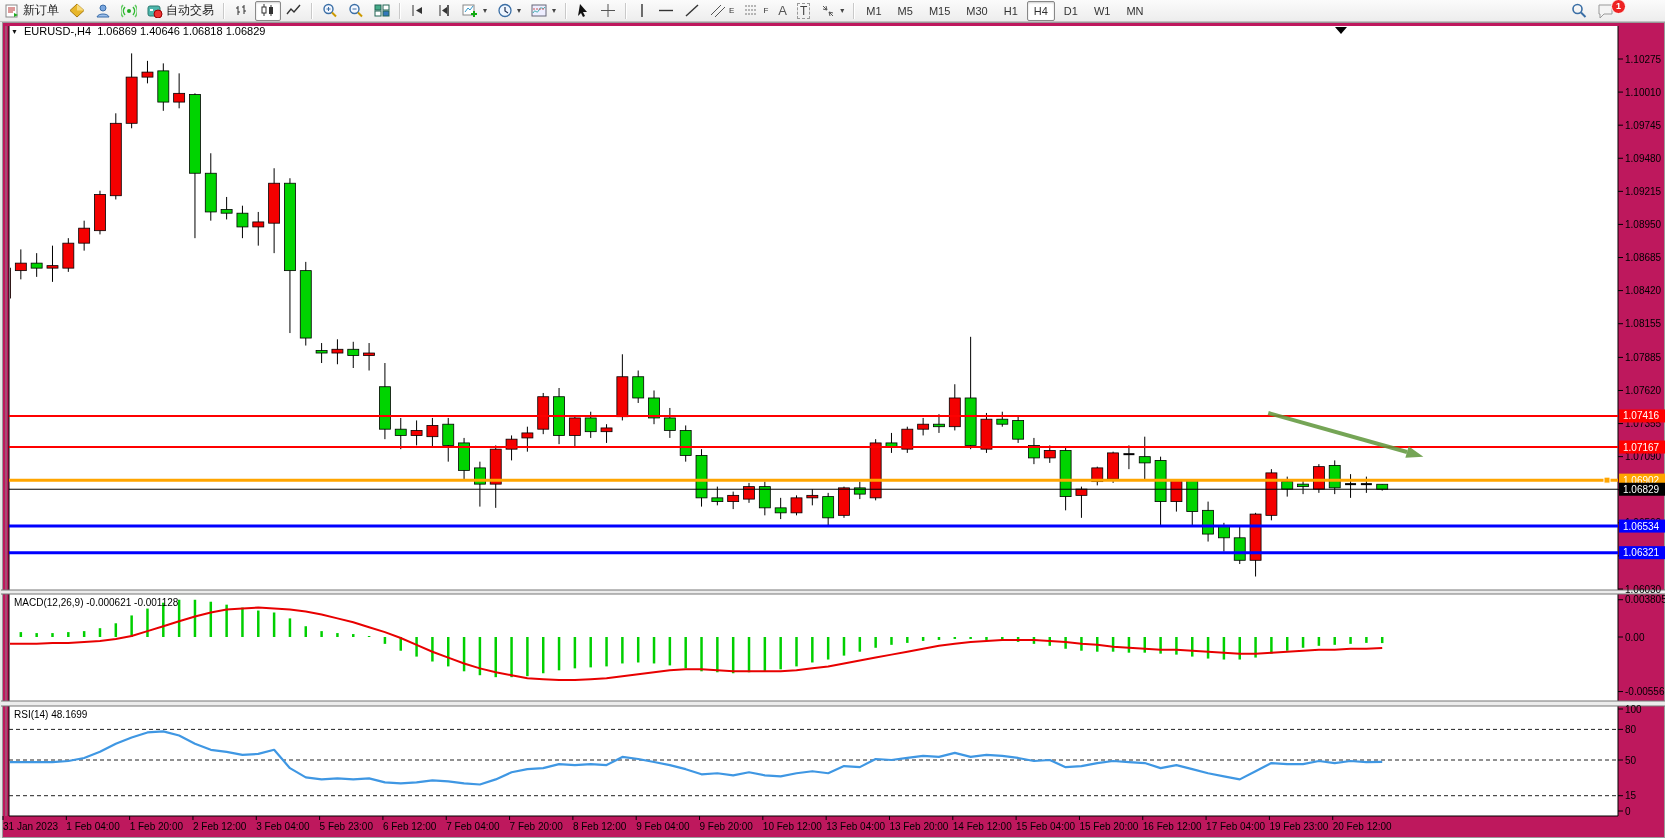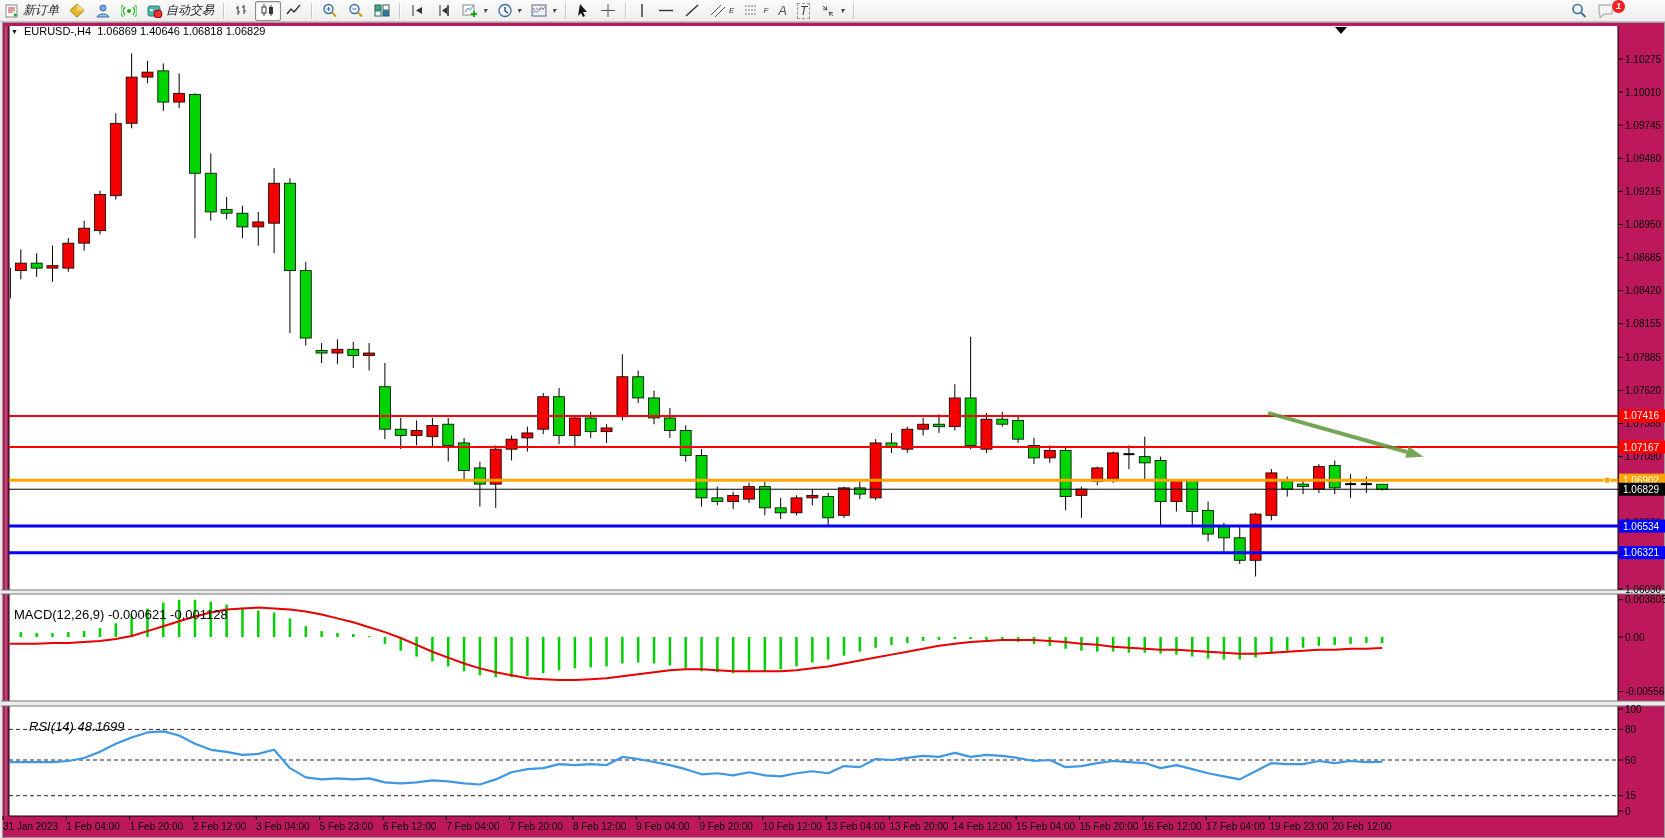--- a/index.html
+++ b/index.html
@@ -1,37 +1,37 @@
 <!DOCTYPE html>
 <html><head>
 <meta charset="utf-8">
 <style>
   html,body{margin:0;padding:0;background:#e9e9e9;width:1665px;height:838px;overflow:hidden;
     font-family:"Liberation Sans",sans-serif;-webkit-font-smoothing:antialiased;}
   
   #toolbar{position:absolute;left:0;top:0;width:1665px;height:21px;background:linear-gradient(#fbfbfb,#ededed);
     border-bottom:1px solid #c3c3c3;display:flex;align-items:center;font-size:12px;color:#222;}
-  .tbtn{height:18px;display:flex;align-items:center;gap:3px;padding:0 4px;border:1px solid transparent;border-radius:2px;cursor:default;font-style:italic;}
+  .tbtn{height:18px;display:flex;align-items:center;gap:3px;padding:0 4px;border:1px solid transparent;border-radius:2px;cursor:default;}
   .tbtn.pressed{background:#fff;border:1px solid #8a8a8a;box-shadow:inset 0 1px 2px rgba(0,0,0,.18);}
   .tsep{width:1px;height:16px;background:#c9c9c9;margin:0 4px;border-right:1px solid #fff;}
   .tlabel{font-size:12px;white-space:nowrap;}
   .period{font-size:11px;color:#333;padding:1px 6px;height:16px;line-height:16px;border:1px solid transparent;border-radius:2px;}
   .period.active{background:#fff;border:1px solid #888;box-shadow:inset 0 1px 2px rgba(0,0,0,.2);}
   .dd{font-size:8px;color:#444;margin-left:1px;}
   #right-tools{margin-left:auto;display:flex;align-items:center;margin-right:45px;}
   #badge{position:absolute;top:-3px;right:-7px;width:13px;height:13px;background:#e22;border-radius:50%;
     color:#fff;font-size:9px;font-weight:bold;text-align:center;line-height:13px;border:1px solid #fff;}
   
   #chartwin{position:absolute;left:2px;top:22px;width:1661px;height:814px;background:#be185d;border:1px solid #9a9a9a;}
   #plot{position:absolute;left:-2px;top:-22px;}
   #chart-header{position:absolute;left:8px;top:2px;display:flex;align-items:center;gap:6px;font-size:11px;color:#000;z-index:5;}
   #chart-header .tri{font-size:7px;color:#111;}
-  .ind-label{position:absolute;font-size:13px;color:#000;z-index:5;margin-top:10px;}
+  .ind-label{position:absolute;font-size:10px;color:#000;z-index:5;}
   #macd-label{left:11px;top:574px;}
-  #rsi-label{left:26px;top:686px;font-style:italic;}
+  #rsi-label{left:11px;top:686px;}
 </style>
 </head>
 <body>
 
 <div id="toolbar">
   <div class="tbtn">
     <svg width="15" height="14" viewBox="0 0 15 14">
         <rect x="1" y="1" width="11" height="12" fill="#fff" stroke="#888"></rect>
         <path d="M3 4h7M3 6h7M3 8h5" stroke="#b33" stroke-width="1"></path>
         <path d="M9 9l4 2-4 2z" fill="#2a2"></path>
@@ -189,20 +189,31 @@
     <span style="font-size:12px;color:#444;border:1px dashed #999;padding:0 2px">T</span>
   </div>
   <div class="tbtn">
     <svg width="16" height="15" viewBox="0 0 16 15">
         <path d="M3 3l4 4M7 7l-1-4M7 7l-4-1" stroke="#555" fill="none"></path>
         <path d="M13 13l-4-4M9 9l1 4M9 9l4 1" stroke="#555" fill="none"></path>
       </svg>
     <span class="dd">▾</span>
   </div>
   <div class="tsep"></div>
+  <div id="periods" style="display:flex;align-items:center;gap:2px">
+      <div class="period">M1</div>
+      <div class="period">M5</div>
+      <div class="period">M15</div>
+      <div class="period">M30</div>
+      <div class="period">H1</div>
+      <div class="period active">H4</div>
+      <div class="period">D1</div>
+      <div class="period">W1</div>
+      <div class="period">MN</div>
+    </div>
   <div id="right-tools">
     <div class="tbtn">
       <svg width="16" height="16" viewBox="0 0 16 16">
           <circle cx="6.5" cy="6" r="4.5" fill="none" stroke="#3a6ea5" stroke-width="1.6"></circle>
           <path d="M10 9.5L14.5 14" stroke="#3a6ea5" stroke-width="2"></path>
         </svg>
     </div>
     <div class="tbtn" style="position:relative">
       <svg width="18" height="16" viewBox="0 0 18 16">
           <path d="M2 2h13v9H7l-4 4v-4H2z" fill="#f4f4f4" stroke="#999"></path>

